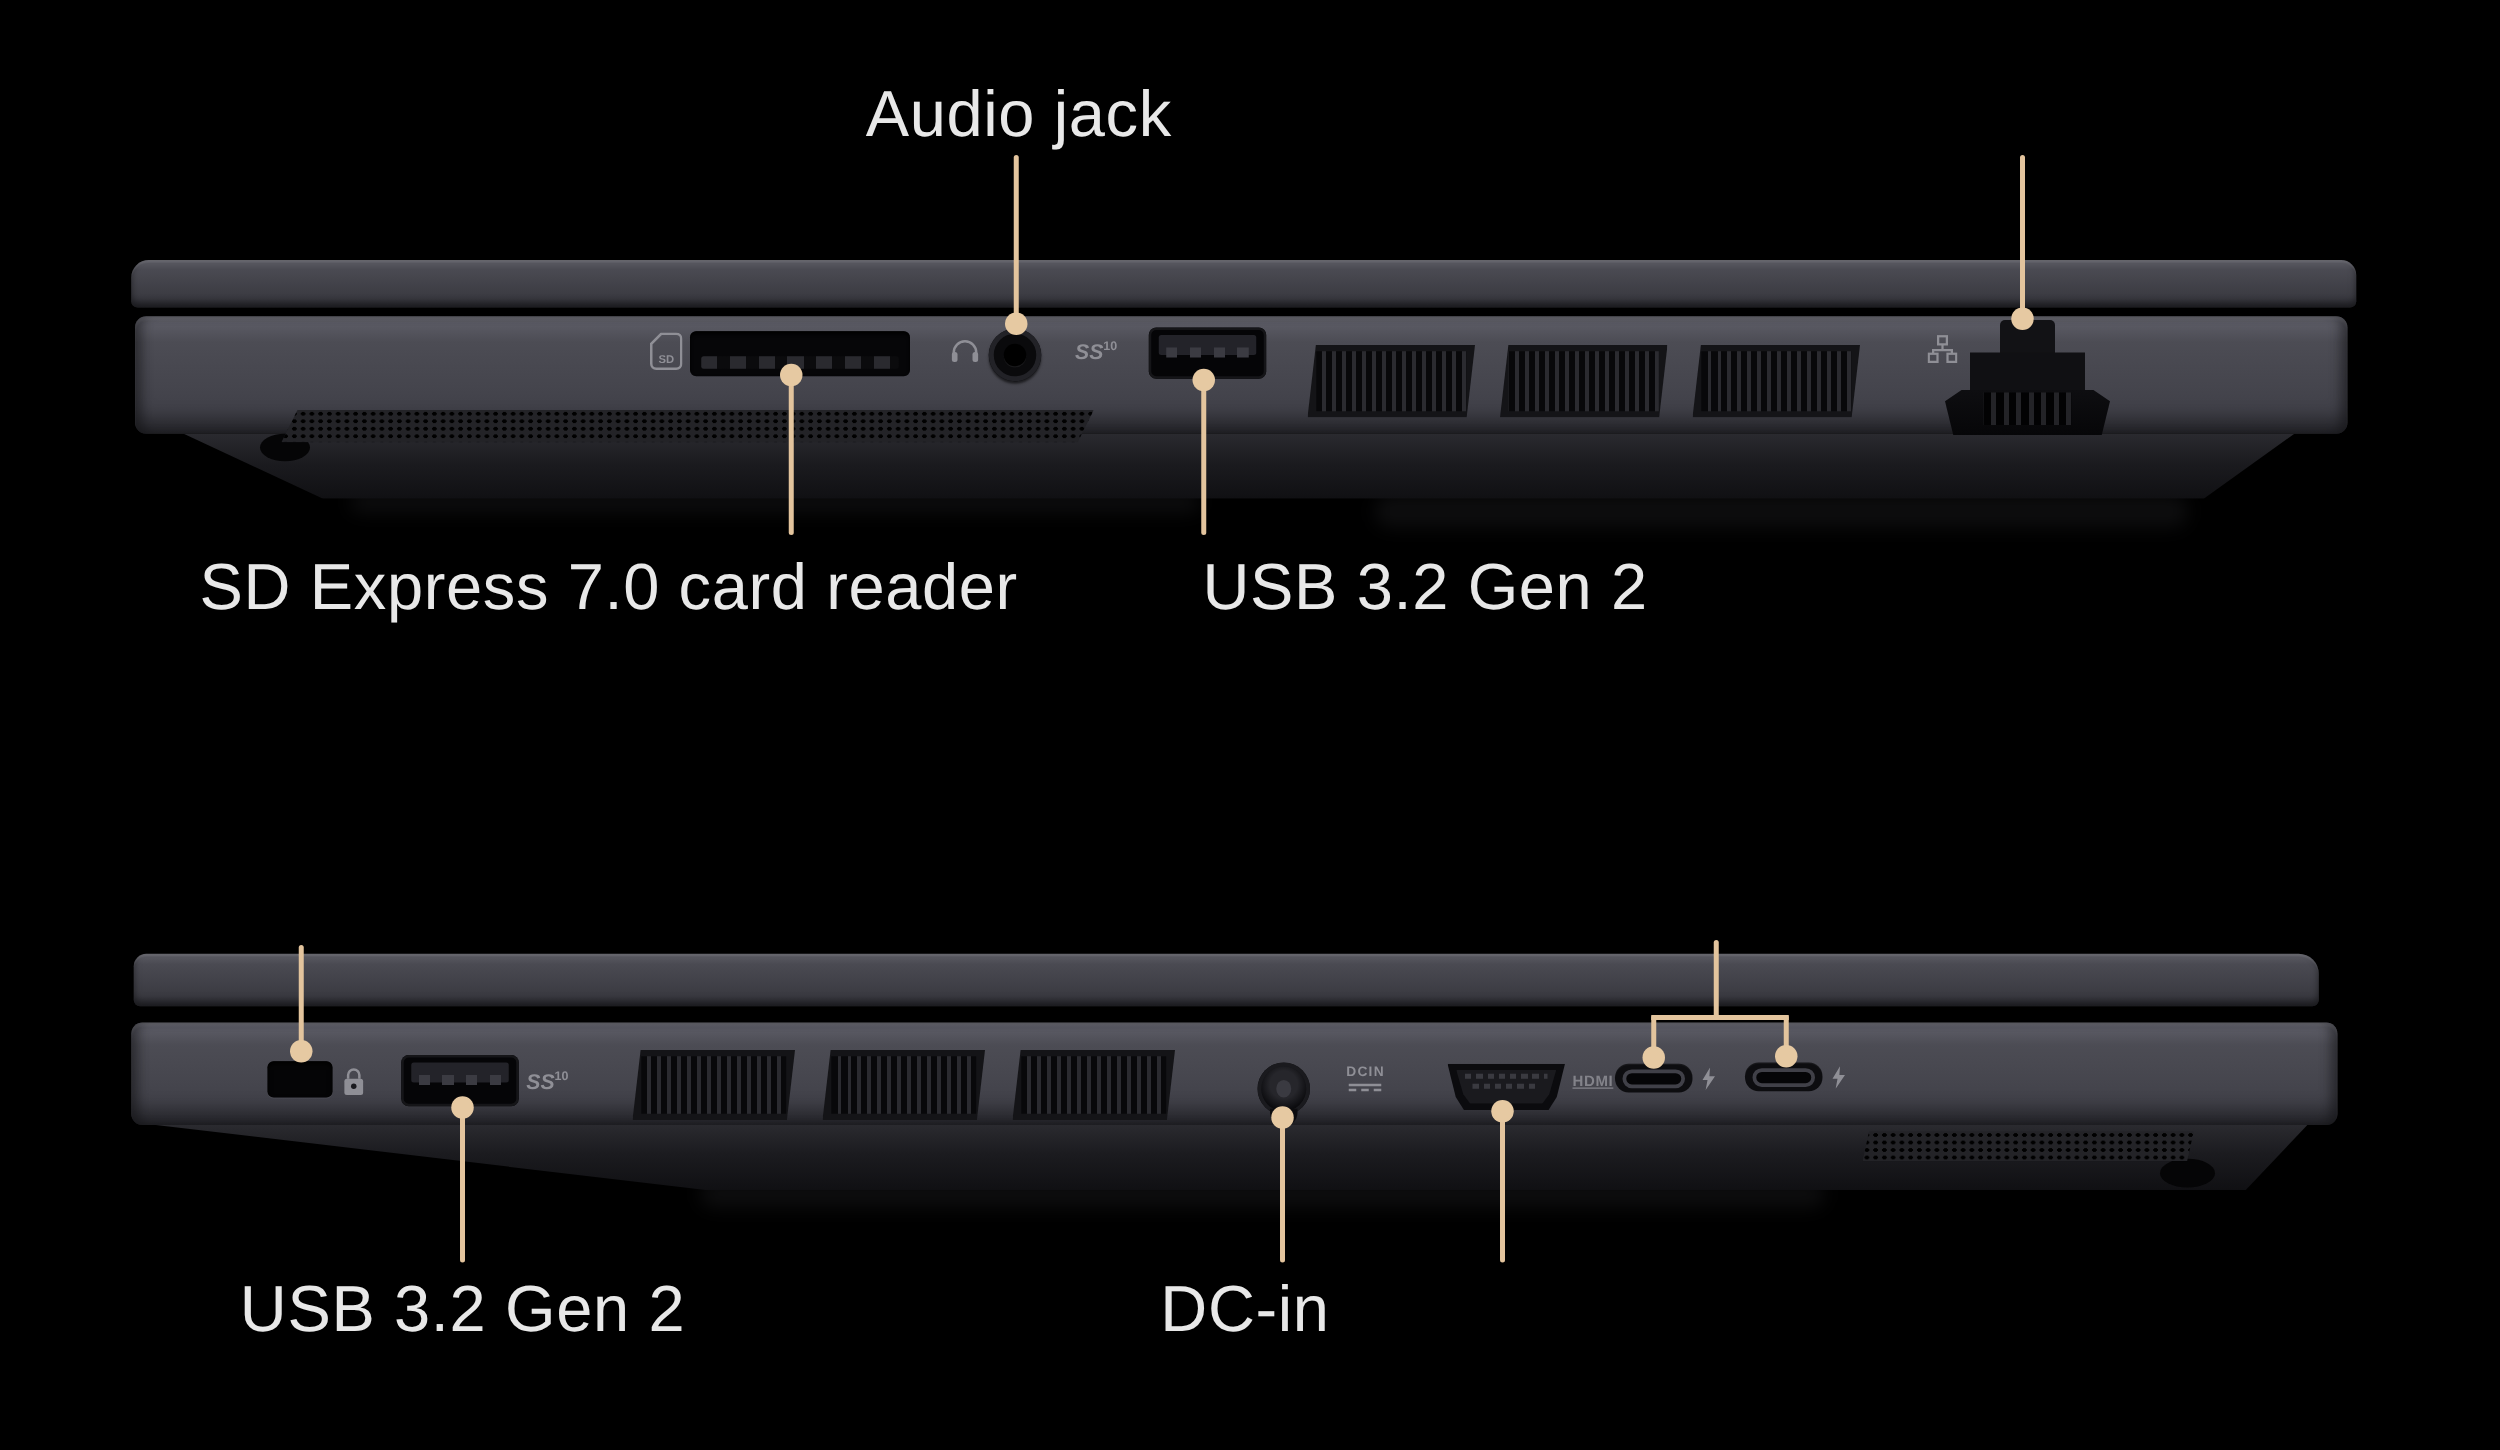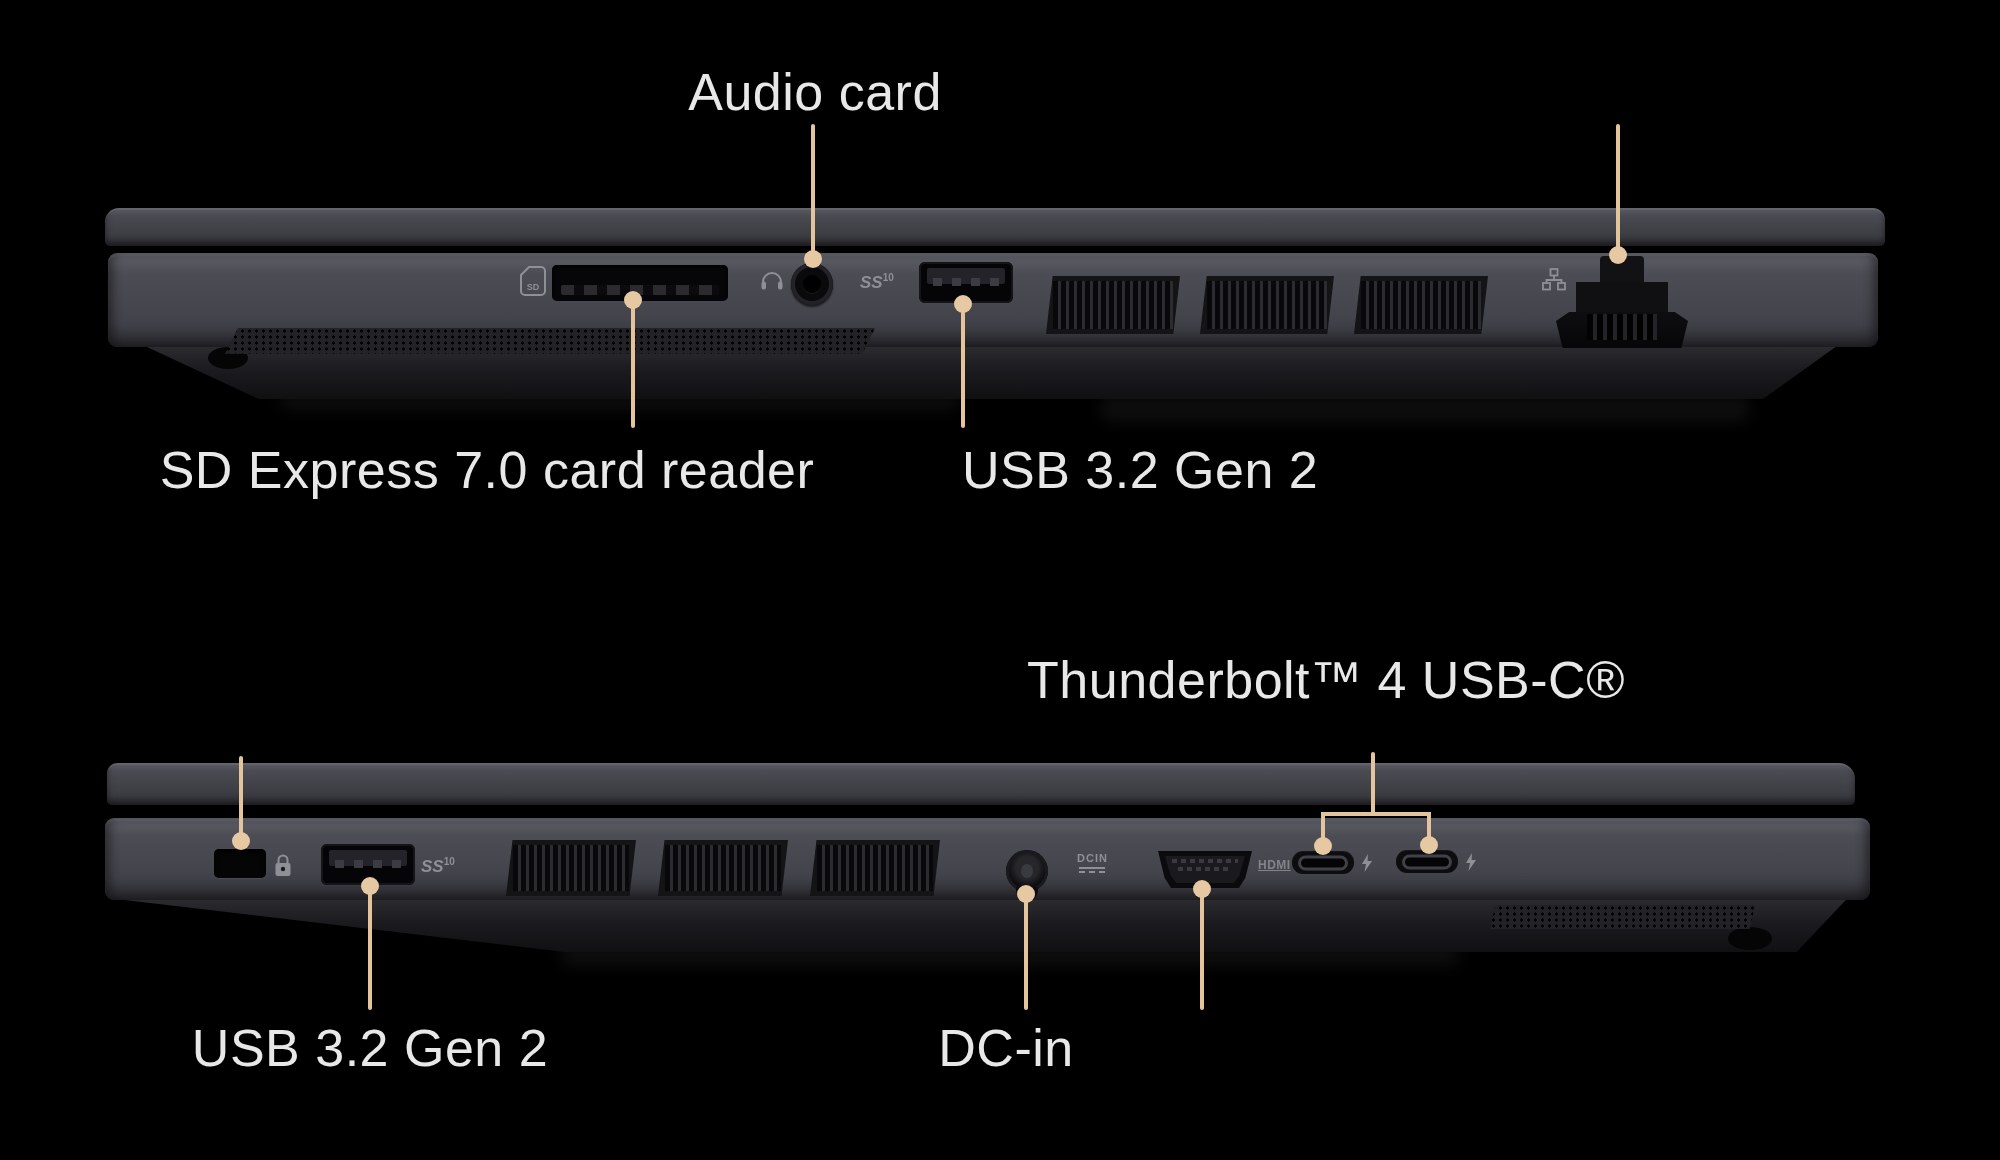--- a/index.html
+++ b/index.html
@@ -78,21 +78,21 @@
   .dcin-ic{font-size:11px;font-weight:bold;letter-spacing:1px;text-align:center;line-height:1;margin-left:23px;}
   .dcin-ic .dc-solid{display:block;width:26px;height:0;border-top:2px solid #8f8f96;margin:3px auto 2px;}
   .dcin-ic .dc-dash{display:block;width:26px;height:0;border-top:2px dashed #8f8f96;margin:0 auto;}
   .hdmi-ic{font-size:12px;font-weight:bold;letter-spacing:.5px;color:#83838a;}
 </style>
 </head>
 <body>
 
 <div class="canvas">
 
-  <div class="label center" style="left:815px;top:64px;">Audio card</div>
+  <div class="label center" style="left:815px;top:64px;">Audio jack</div>
   <div class="label center" style="left:487px;top:442px;">SD Express 7.0 card reader</div>
   <div class="label" style="left:962px;top:442px;">USB 3.2 Gen 2</div>
 
   <div class="shadowblob" style="left:1100px;top:396px;width:650px;height:26px;"></div>
   <div class="shadowblob" style="left:280px;top:394px;width:680px;height:16px;"></div>
 
   <div class="laptop" style="left:105px;top:205px;width:1780px;height:230px;">
     <div class="lid" style="left:0;top:3px;width:1780px;height:38px;"></div>
     <div class="bodyband" style="left:3px;top:48px;width:1770px;height:94px;"></div>
     <div class="under" style="left:3px;top:142px;width:1770px;height:52px;clip-path:polygon(2.2% 0,97.6% 0,93.5% 100%,8.5% 100%);"></div>
@@ -148,23 +148,22 @@
 
   <div class="cl" style="left:811px;top:124px;height:128px;"></div>
   <div class="dot" style="left:813px;top:259px;"></div>
   <div class="cl" style="left:1616px;top:124px;height:126px;"></div>
   <div class="dot" style="left:1618px;top:255px;"></div>
   <div class="cl" style="left:631px;top:306px;height:122px;"></div>
   <div class="dot" style="left:633px;top:300px;"></div>
   <div class="cl" style="left:961px;top:310px;height:118px;"></div>
   <div class="dot" style="left:963px;top:304px;"></div>
 
-  <div class="label center" style="left:1326px;top:652px;">Thunderbolt™ 4 USB-C®</div>
   <div class="label center" style="left:370px;top:1020px;">USB 3.2 Gen 2</div>
-  <div class="label center" style="left:996px;top:1020px;margin-left:10px;">DC-in</div>
+  <div class="label center" style="left:996px;top:1020px;">DC-in</div>
 
   <div class="shadowblob" style="left:560px;top:944px;width:900px;height:22px;"></div>
 
   <div class="laptop" style="left:105px;top:760px;width:1770px;height:235px;">
     <div class="lid" style="left:2px;top:3px;width:1748px;height:42px;border-radius:10px 16px 5px 5px;"></div>
     <div class="bodyband" style="left:0;top:58px;width:1765px;height:82px;"></div>
     <div class="under" style="left:2px;top:140px;width:1760px;height:52px;clip-path:polygon(1% 0,98.8% 0,96% 100%,26% 100%);"></div>
     <div class="grille" style="left:1385px;top:145px;width:265px;height:24px;"></div>
     <div class="foot" style="left:1623px;top:167px;width:44px;height:23px;"></div>
 

